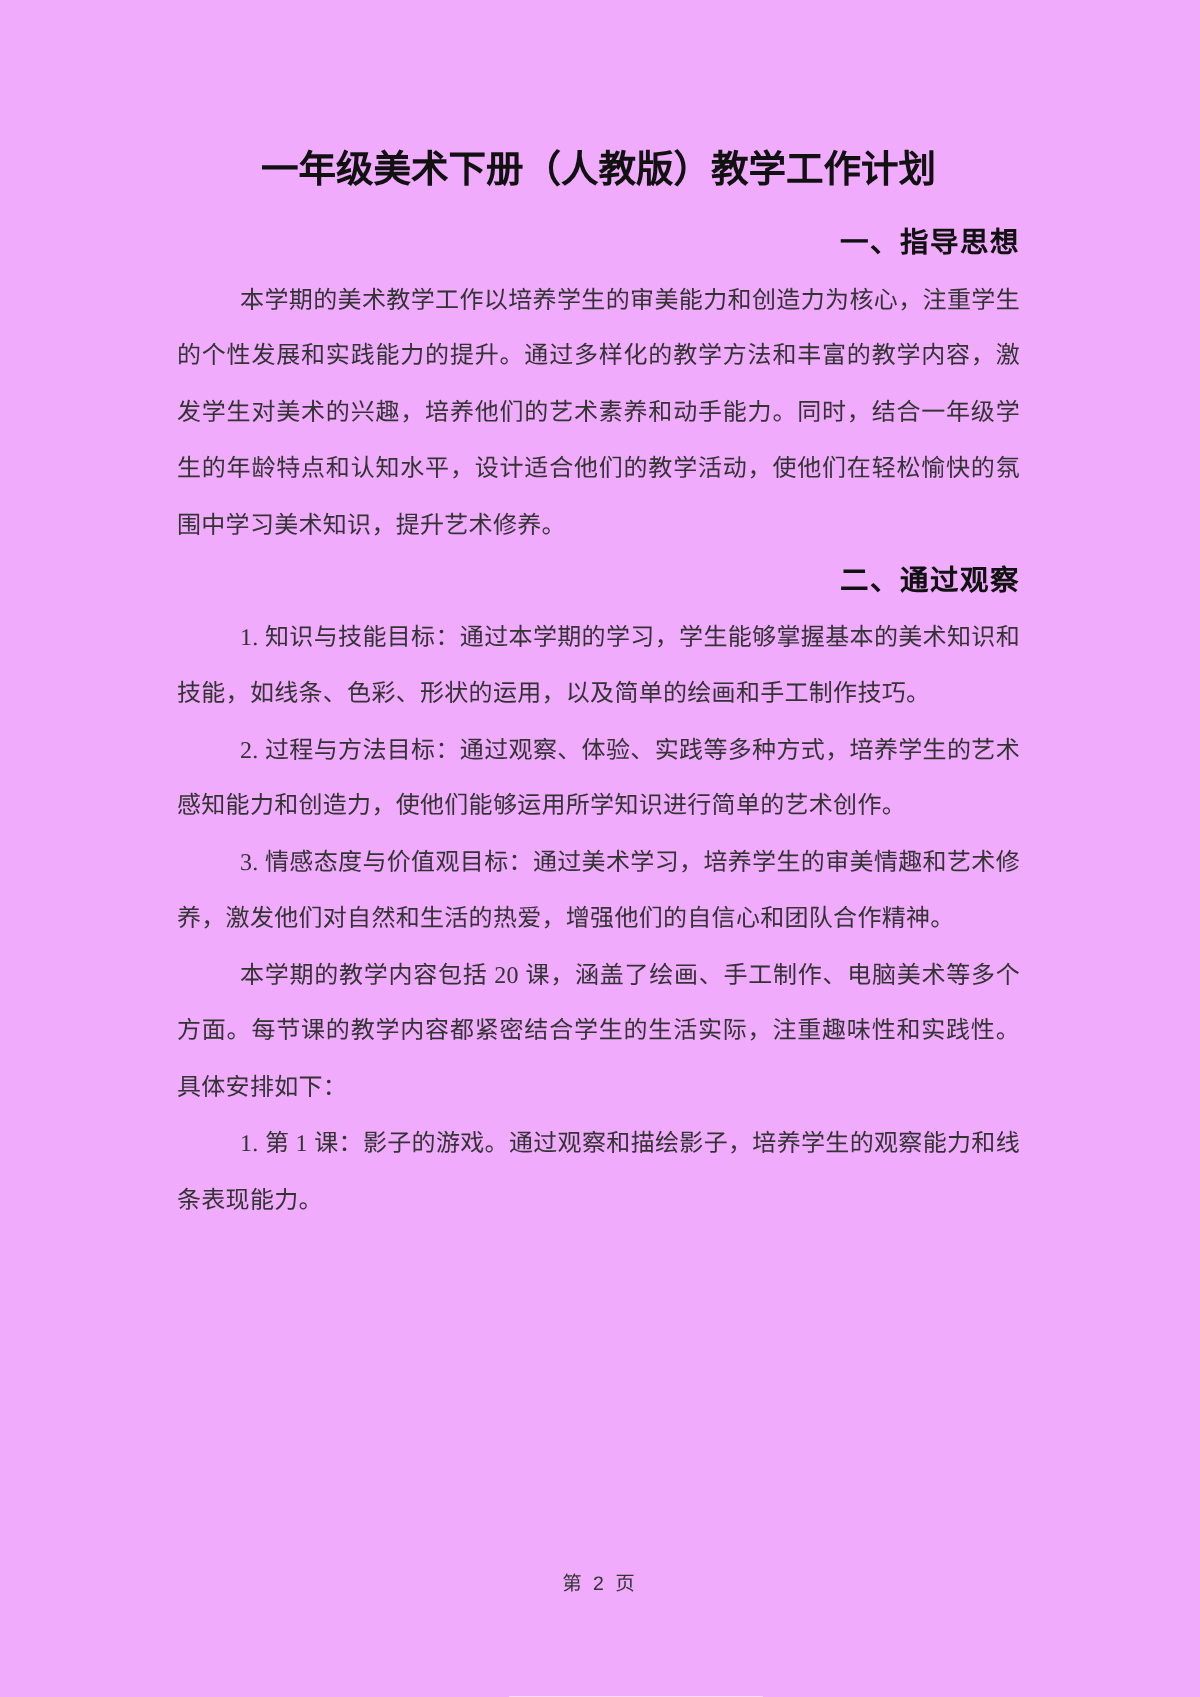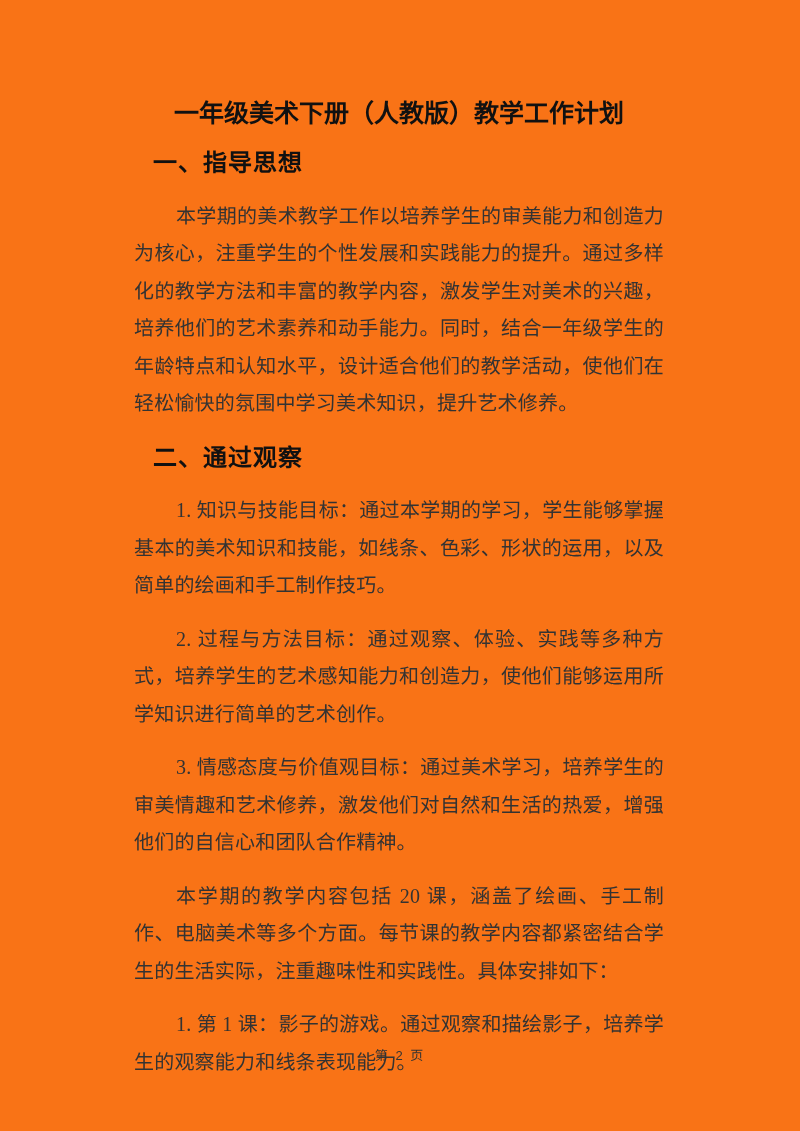--- a/index.html
+++ b/index.html
@@ -4,21 +4,21 @@
 <style>
   html, body {
     margin: 0;
     padding: 0;
     background: #ffffff;
   }
   .page {
     position: relative;
     width: 800px;
     height: 1131px;
-    background: #f97316;
+    background: #f0abfc;
     overflow: hidden;
     box-sizing: border-box;
     font-family: "Liberation Serif", serif;
   }
   .content {
     position: absolute;
     top: 92px;
     left: 118px;
     width: 562px;
   }
@@ -29,32 +29,33 @@
     font-size: 25px;
     line-height: 42px;
     color: #111111;
     text-align: center;
     letter-spacing: 0px;
   }
   .section-heading {
     margin: 0;
     font-family: "Liberation Sans", sans-serif;
     font-weight: bold;
-    font-size: 24px;
+    font-size: 19px;
     line-height: 37.5px;
     color: #111111;
     text-indent: 35px;
     letter-spacing: 1px;
+    text-align: right;
   }
   .section-heading.first {
     margin-top: 10px;
   }
   .para {
-    margin: 16px;
-    font-size: 20px;
+    margin: 0;
+    font-size: 16px;
     line-height: 37.5px;
     color: #333333;
     text-indent: 42px;
     text-align: justify;
     text-justify: inter-character;
     letter-spacing: 0.2px;
   }
   .page-footer {
     position: absolute;
     top: 1046px;

